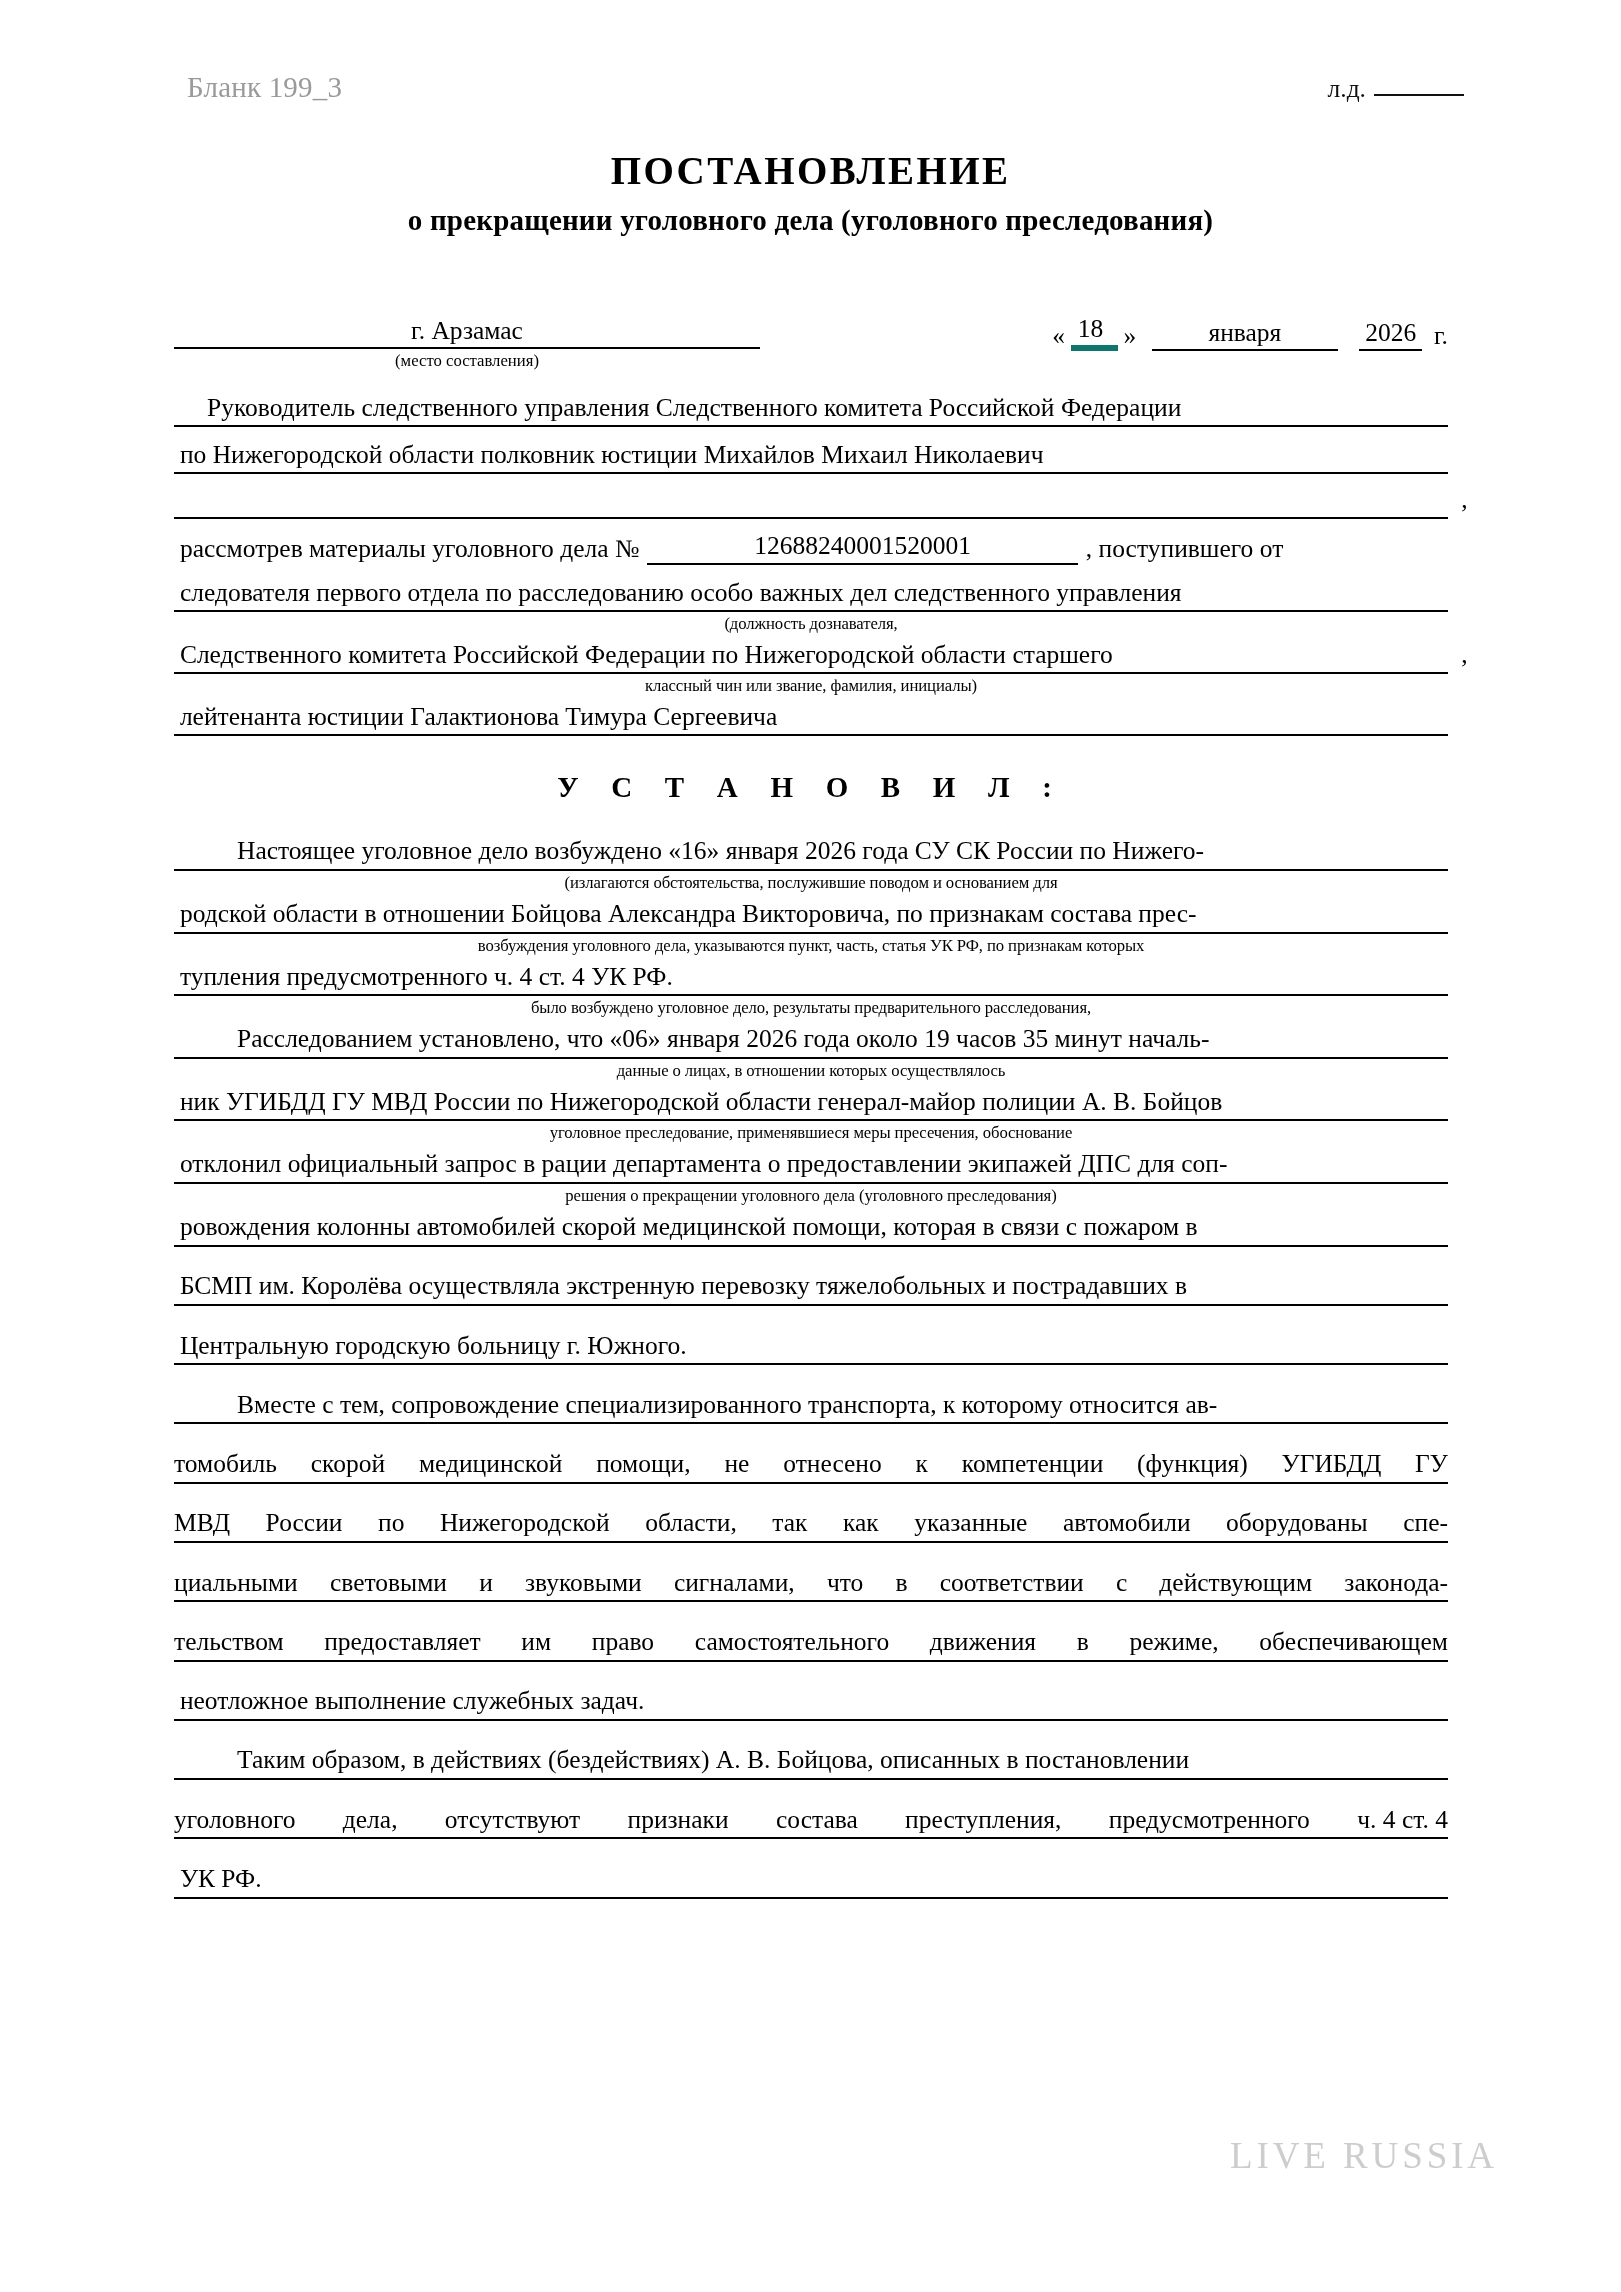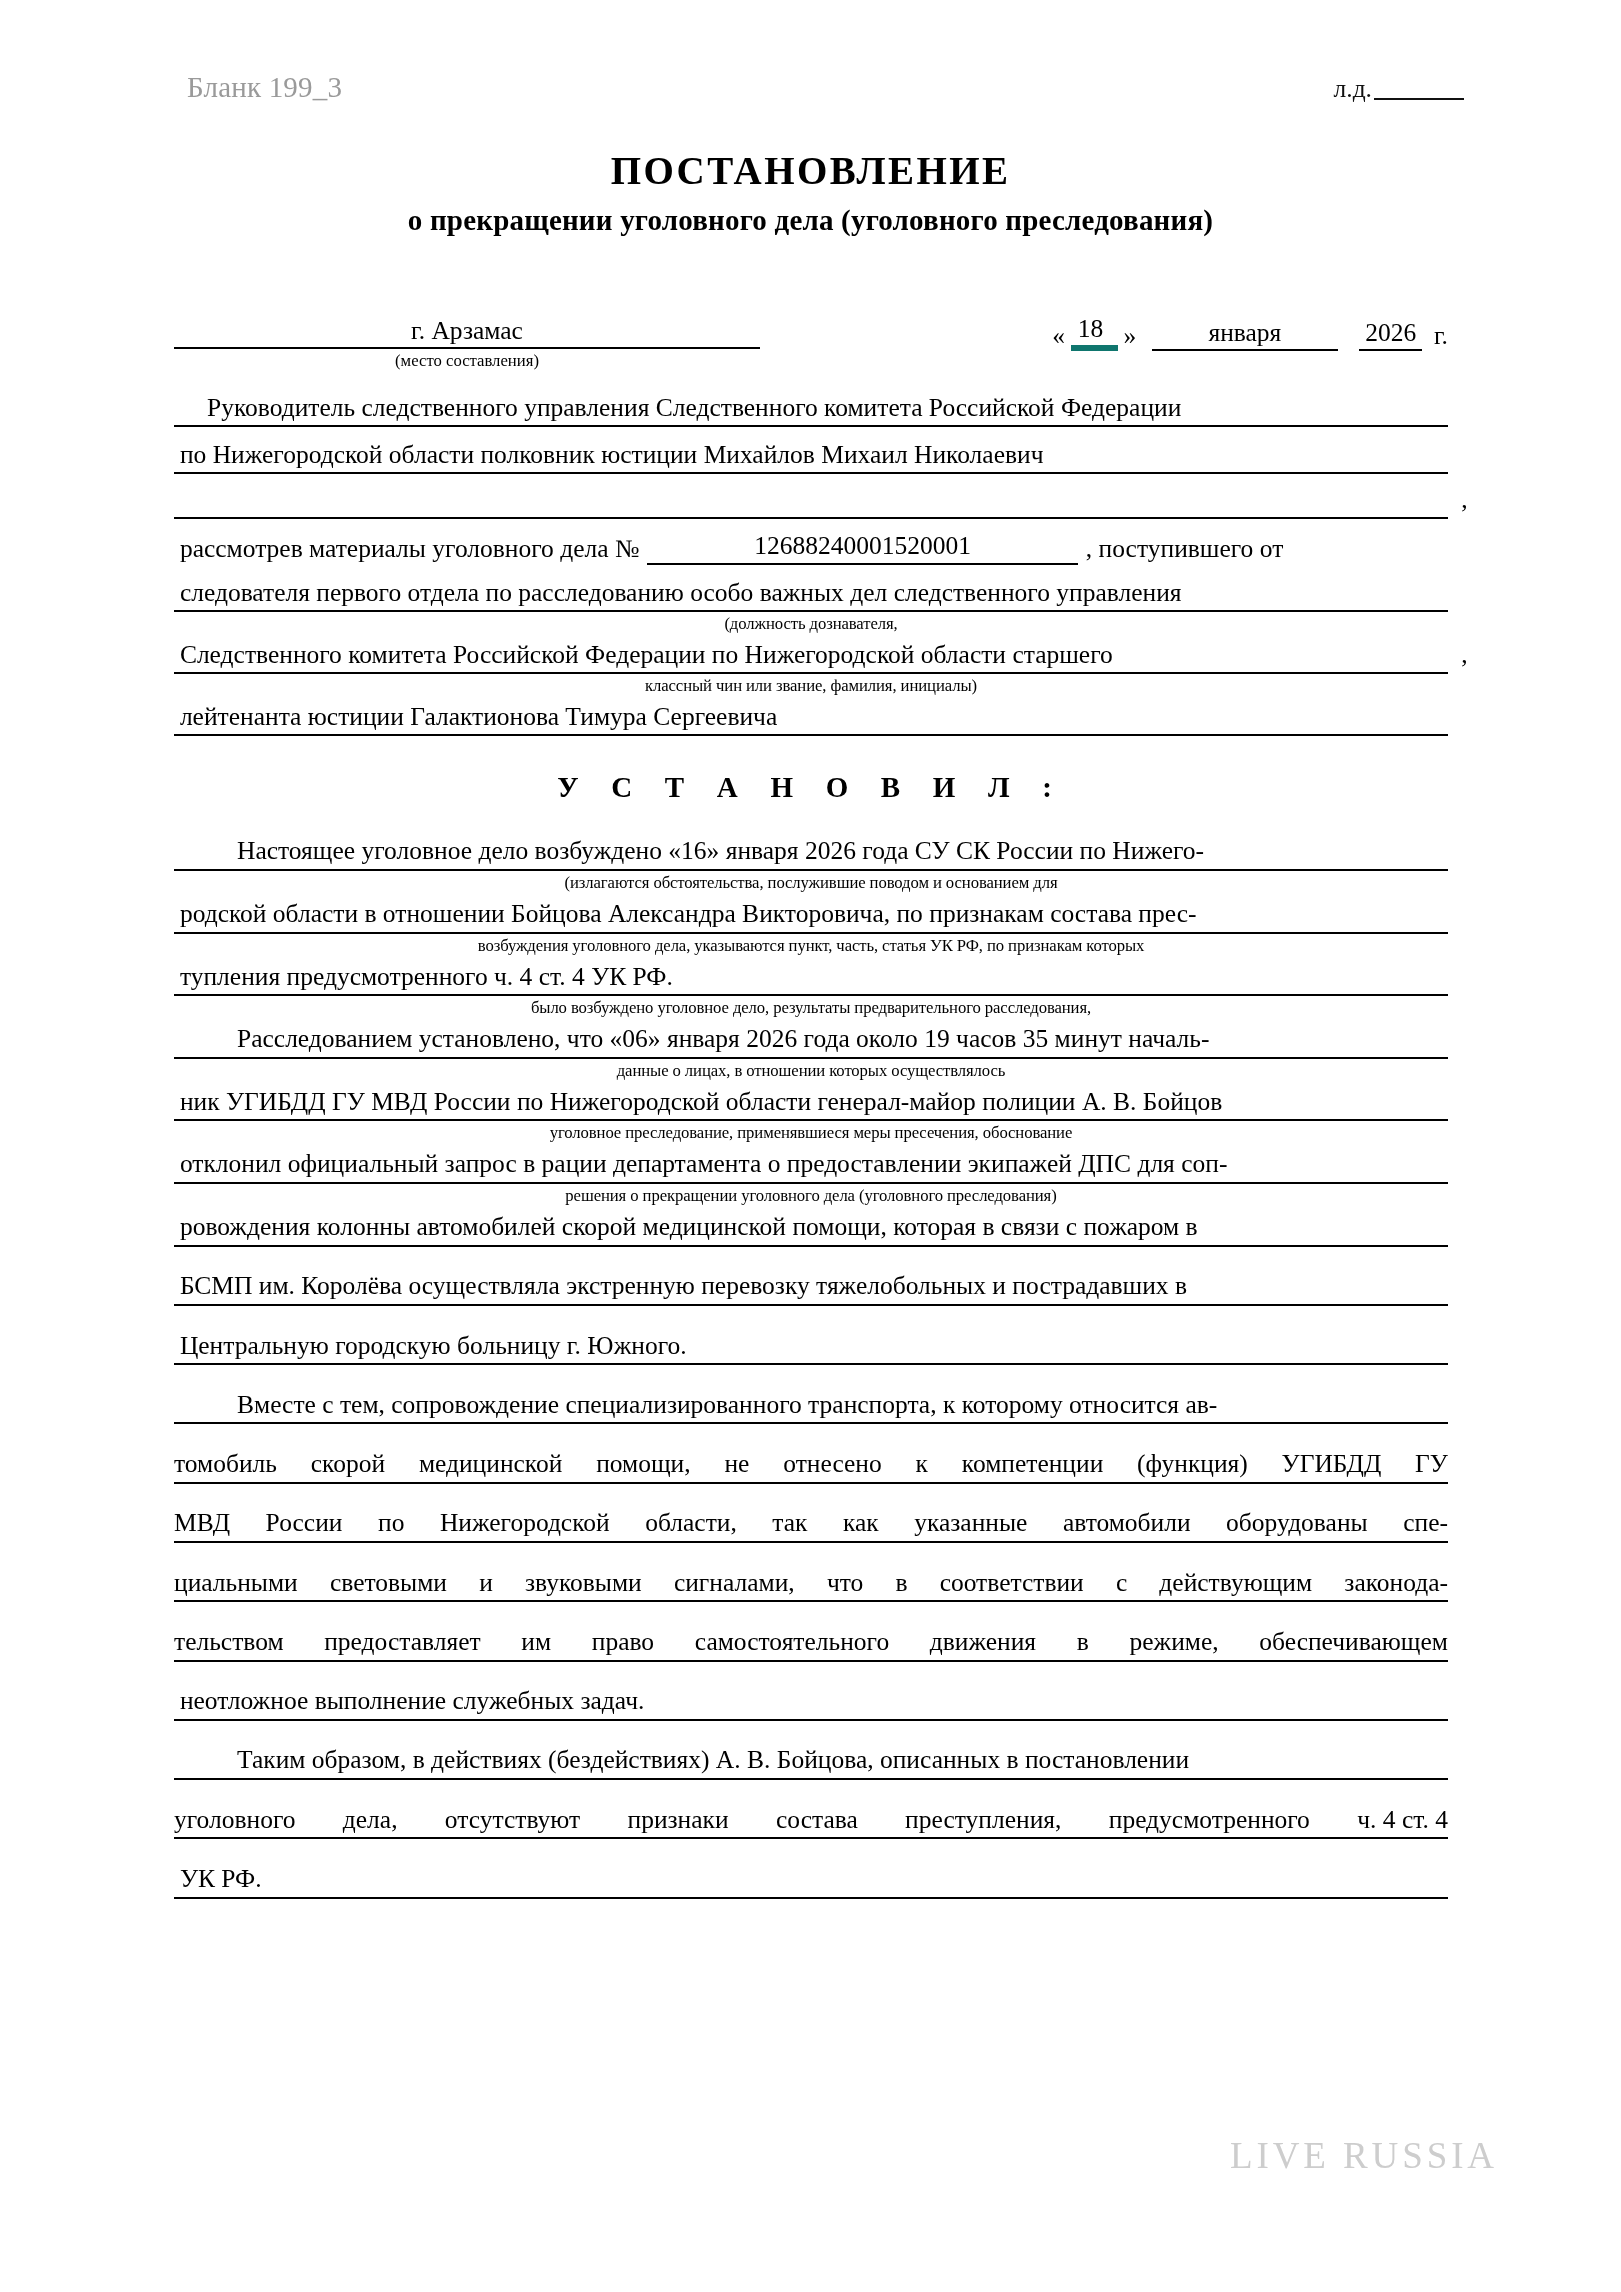--- a/index.html
+++ b/index.html
@@ -33,22 +33,22 @@
   }
   .blank-code {
     font-size: 29px;
     color: #9a9a9a;
     letter-spacing: 0.2px;
   }
   .ld-box {
     font-size: 25.5px;
     color: #111;
     display: flex;
-    align-items: center;
-    gap: 2px;
+    align-items: flex-start;
+    gap: 8px;
   }
   .ld-rule {
     display: inline-block;
     width: 90px;
     border-bottom: 2px solid #111;
     height: 19.6px;
   }
 
   
   .title-wrap {

